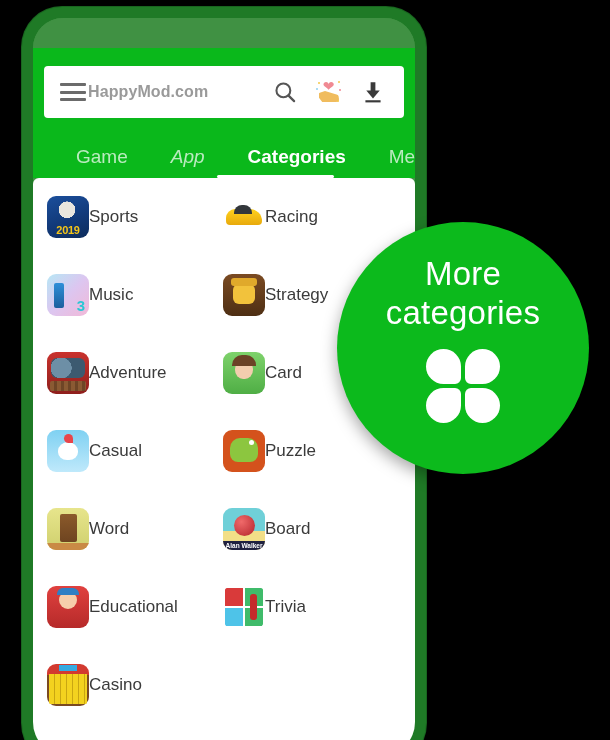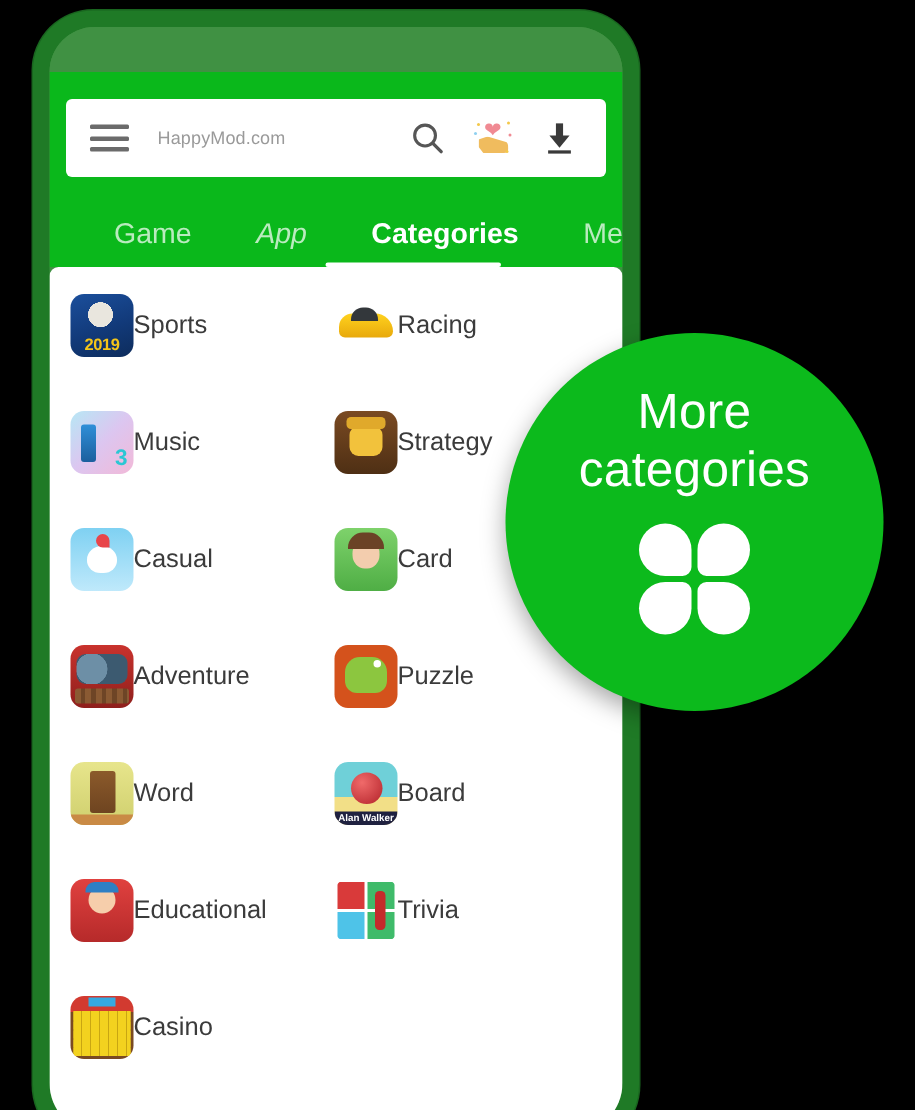--- a/index.html
+++ b/index.html
@@ -28,21 +28,21 @@
     position:absolute;left:0;top:30px;width:100%;height:130px;background:#0ab81b;
   }
   .searchbar{
     position:absolute;left:11px;top:18px;width:360px;height:52px;
     background:#fff;border-radius:4px;display:flex;align-items:center;
   }
   .hamburger{width:26px;height:18px;margin-left:16px;display:flex;flex-direction:column;
     justify-content:space-between;cursor:pointer;}
   .hamburger span{display:block;height:3px;background:#6b6b6b;border-radius:1px;}
   .sb-text{
-    margin-left:19px;color:#9a9a9a;font-size:12px;letter-spacing:.1px;flex:1;
+    margin-left:2px;color:#9a9a9a;font-size:16px;letter-spacing:.1px;flex:1;font-weight:bold;
   }
   .sb-icons{display:flex;align-items:center;gap:18px;margin-right:18px;}
   .ico{width:26px;height:26px;display:block;}
 
   
   .heart-ico{position:relative;width:26px;height:26px;}
   .heart-ico .hrt{
     position:absolute;left:6px;top:1px;width:13px;height:12px;color:#f08a93;font-size:14px;
     line-height:12px;text-align:center;
   }
@@ -254,26 +254,26 @@
           <div class="col col-l">
             <div class="item">
               <div class="thumb t-sports"></div>
               <div class="label">Sports</div>
             </div>
             <div class="item">
               <div class="thumb t-music"></div>
               <div class="label">Music</div>
             </div>
             <div class="item">
+              <div class="thumb t-adventure"></div>
+              <div class="label">Adventure</div>
+            </div>
+            <div class="item">
               <div class="thumb t-casual"></div>
               <div class="label">Casual</div>
-            </div>
-            <div class="item">
-              <div class="thumb t-adventure"></div>
-              <div class="label">Adventure</div>
             </div>
             <div class="item">
               <div class="thumb t-word"></div>
               <div class="label">Word</div>
             </div>
             <div class="item">
               <div class="thumb t-educational"></div>
               <div class="label">Educational</div>
             </div>
             <div class="item">

